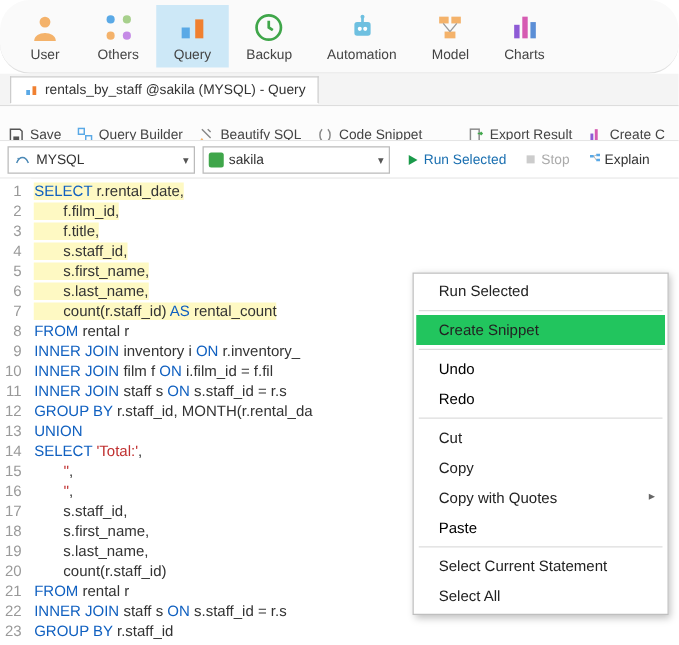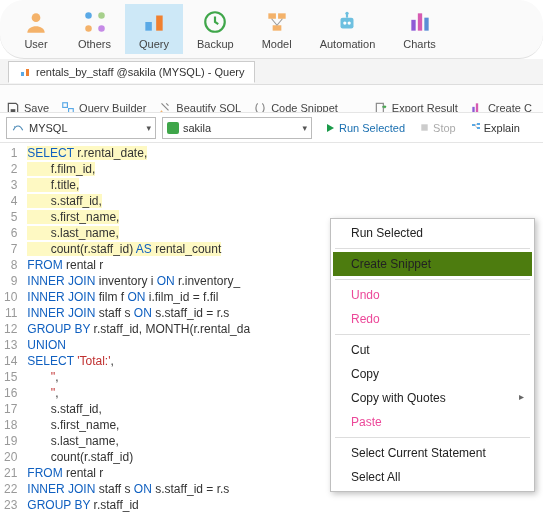--- a/index.html
+++ b/index.html
@@ -31,22 +31,22 @@
 .gutter { background: #fff; color: #999; text-align: right; padding: 2px 8px 2px 4px; user-select: none; }
 .gutter div { height: 16px; }
 .code { padding: 2px 0; position: relative; }
 .code-line { height: 16px; white-space: pre; padding-left: 2px; }
 .kw { color: #1060c0; }
 .str { color: #c03030; }
 .sel { background: #fef9c3; }
 
 .ctx-menu { position: absolute; top: 218px; left: 330px; width: 205px; background: #fff; border: 1px solid #bfbfbf; box-shadow: 2px 2px 6px rgba(0,0,0,0.25); z-index: 100; padding: 2px; font-size: 12px; }
 .ctx-item { padding: 5px 18px; cursor: default; color: #222; position: relative; }
-.ctx-item.hover { background: #4d7c0f; }
-.ctx-item.disabled { color: #ec4899; }
+.ctx-item.hover { background: #22c55e; }
+.ctx-item.disabled { color: #000000; }
 .ctx-sep { height: 1px; background: #ddd; margin: 3px 2px; }
 .ctx-arrow { position: absolute; right: 8px; top: 5px; font-size: 10px; color: #666; }
 
 .chev { font-size: 9px; color: #555; margin-left: auto; }
 .dolph { width: 14px; height: 14px; }
 .dbico { width: 12px; height: 12px; background: #3fa64a; border-radius: 2px; }
 .tabico { width: 12px; height: 12px; }
 </style>
 </head>
 <body>
@@ -86,40 +86,40 @@
         <svg viewBox="0 0 24 24" width="26" height="26">
           <circle cx="12" cy="12" r="9" fill="none" stroke="#3fa64a" stroke-width="2"></circle>
           <path d="M12 7v5l3 2" stroke="#3fa64a" stroke-width="2" fill="none"></path>
         </svg>
       </div>
     <span class="ribbon-label">Backup</span>
   </div>
   <div class="ribbon-item">
     <div class="ribbon-icon">
         <svg viewBox="0 0 24 24" width="26" height="26">
+          <rect x="6" y="8" width="12" height="10" rx="2" fill="#6ec0e0"></rect>
+          <circle cx="10" cy="13" r="1.5" fill="#fff"></circle>
+          <circle cx="14" cy="13" r="1.5" fill="#fff"></circle>
+          <line x1="12" y1="4" x2="12" y2="8" stroke="#6ec0e0" stroke-width="2"></line>
+          <circle cx="12" cy="4" r="1.5" fill="#6ec0e0"></circle>
+        </svg>
+      </div>
+    <span class="ribbon-label">Automation</span>
+  </div>
+  <div class="ribbon-item">
+    <div class="ribbon-icon">
+        <svg viewBox="0 0 24 24" width="26" height="26">
           <rect x="4" y="4" width="7" height="5" fill="#f4b26a"></rect>
           <rect x="13" y="4" width="7" height="5" fill="#f4b26a"></rect>
           <rect x="8" y="15" width="8" height="5" fill="#f4b26a"></rect>
           <line x1="7" y1="9" x2="12" y2="15" stroke="#999"></line>
           <line x1="17" y1="9" x2="12" y2="15" stroke="#999"></line>
         </svg>
       </div>
     <span class="ribbon-label">Model</span>
-  </div>
-  <div class="ribbon-item">
-    <div class="ribbon-icon">
-        <svg viewBox="0 0 24 24" width="26" height="26">
-          <rect x="6" y="8" width="12" height="10" rx="2" fill="#6ec0e0"></rect>
-          <circle cx="10" cy="13" r="1.5" fill="#fff"></circle>
-          <circle cx="14" cy="13" r="1.5" fill="#fff"></circle>
-          <line x1="12" y1="4" x2="12" y2="8" stroke="#6ec0e0" stroke-width="2"></line>
-          <circle cx="12" cy="4" r="1.5" fill="#6ec0e0"></circle>
-        </svg>
-      </div>
-    <span class="ribbon-label">Automation</span>
   </div>
   <div class="ribbon-item">
     <div class="ribbon-icon">
         <svg viewBox="0 0 24 24" width="26" height="26">
           <rect x="4" y="10" width="4" height="10" fill="#8e5bd6"></rect>
           <rect x="10" y="4" width="4" height="16" fill="#d65bb2"></rect>
           <rect x="16" y="8" width="4" height="12" fill="#5b8ed6"></rect>
         </svg>
       </div>
     <span class="ribbon-label">Charts</span>

